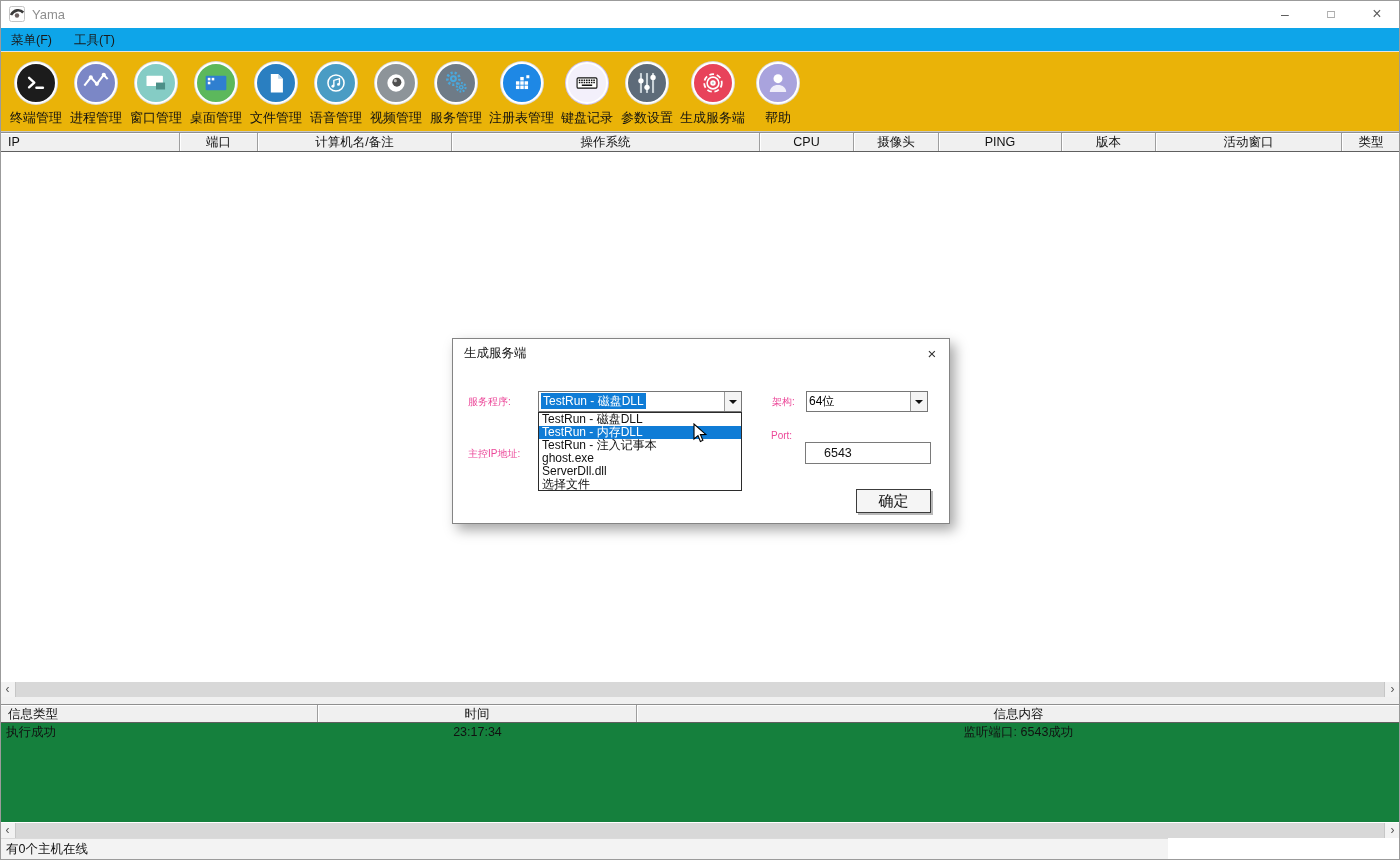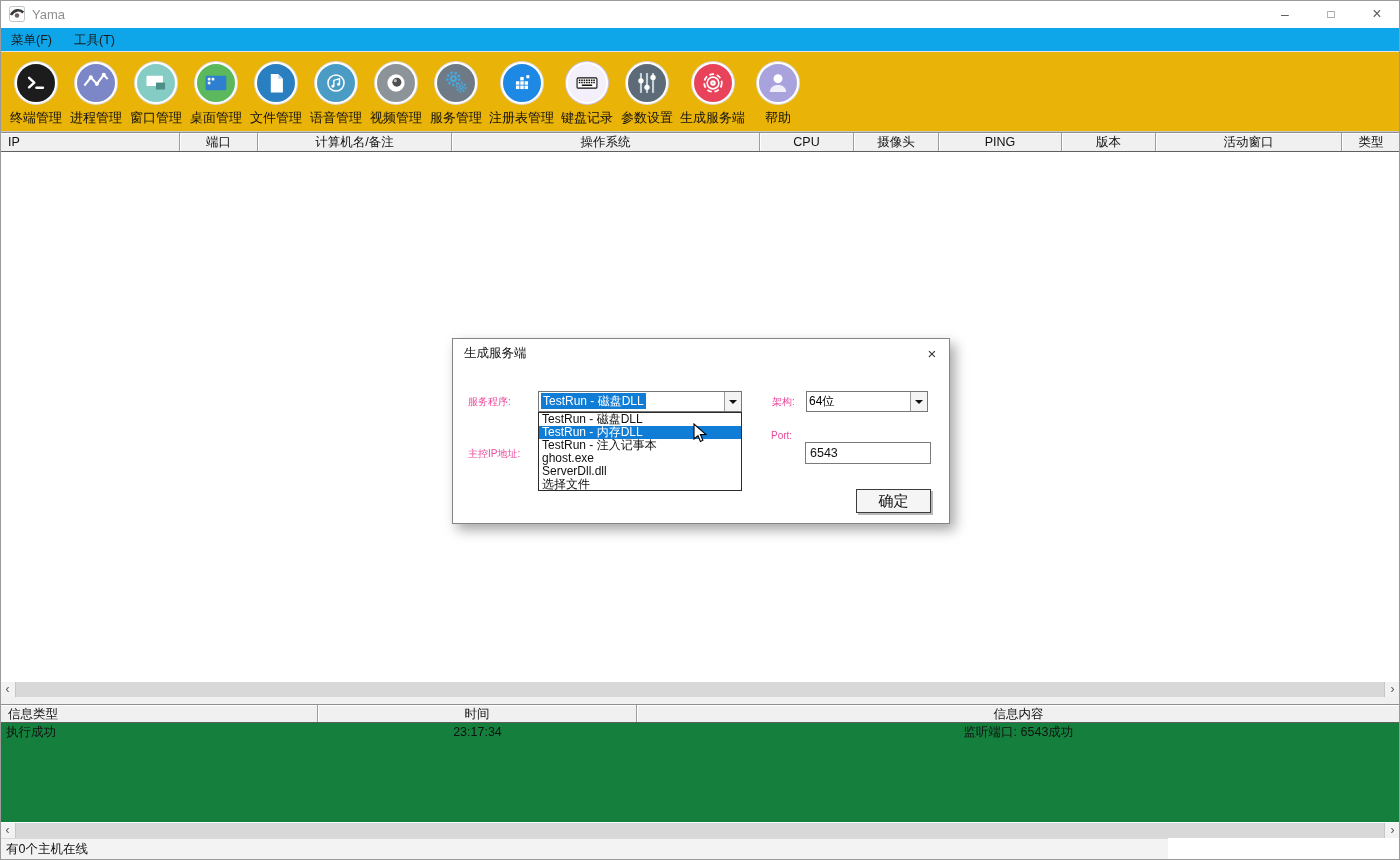--- a/index.html
+++ b/index.html
@@ -60,21 +60,21 @@
   .dlg-close { margin-left:auto; width:34px; text-align:center; font-size:15px; color:#333; }
   .dlg-label { position:absolute; font-size:10px; color:#ec4899; }
   .combo { position:absolute; height:21px; background:#fff; border:1px solid #767676; display:flex; align-items:center; }
   .combo-text { flex:1; font-size:12px; padding-left:2px; white-space:nowrap; overflow:hidden; }
   .combo-text .sel { background:#0f7cd6; color:#fff; padding:1px 2px; }
   .combo-btn { width:17px; height:100%; border-left:1px solid #9a9a9a; background:#f4f4f4; display:flex; align-items:center; justify-content:center; }
   .combo-btn .tri { width:0; height:0; border-left:4px solid transparent; border-right:4px solid transparent; border-top:4px solid #111; }
   .ddlist { position:absolute; left:85px; top:73px; width:204px; height:79px; background:#fff; border:1px solid #2b2b2b; z-index:5; }
   .dd-item { height:13px; line-height:13px; font-size:12px; padding-left:3px; color:#111; white-space:nowrap; overflow:hidden; }
   .dd-item.dd-sel { background:#0f7cd6; color:#ffffff; }
-  .textinput { position:absolute; height:22px; border:1px solid #7a7a7a; font-size:12.5px; padding-left:4px; font-family:"Liberation Sans", sans-serif; color:#111; background:#fff; }
+  .textinput { position:absolute; height:22px; border:1px solid #7a7a7a; font-size:12.5px; padding-left:18px; font-family:"Liberation Sans", sans-serif; color:#111; background:#fff; }
   .okbtn { position:absolute; left:403px; top:150px; width:75px; height:24px; background:#f5f5f5; border:1.5px solid #3c3c3c; box-shadow:2px 2px 0 #b9b9b9; font-size:15px; color:#111; text-align:center; line-height:21px; }
 
   .cursor { position:absolute; left:693px; top:423px; width:20px; height:22px; z-index:30; }
 </style>
 </head>
 <body>
 
 <div class="window">
 
   <div class="titlebar">

